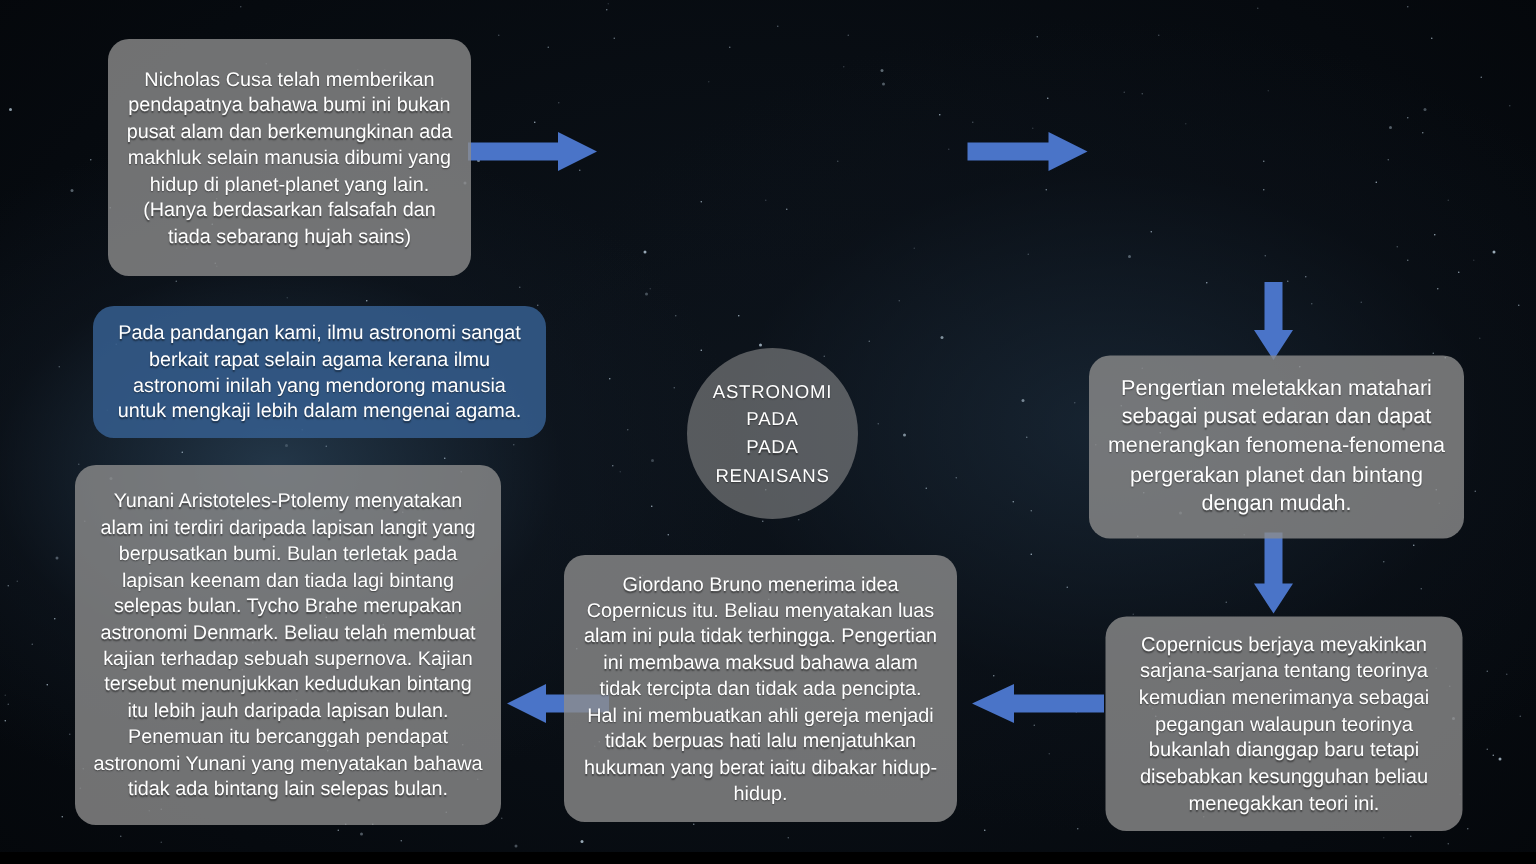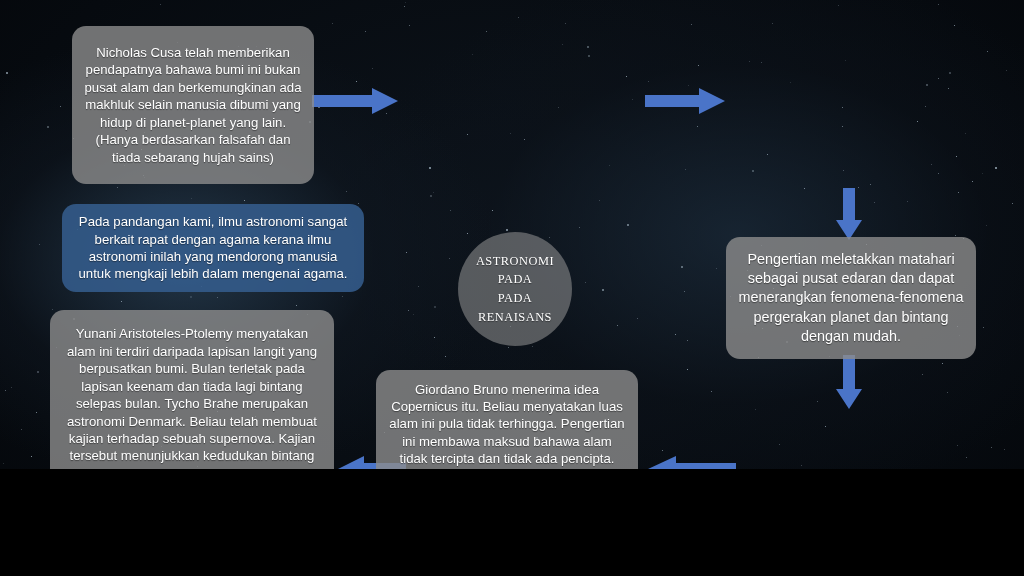--- a/index.html
+++ b/index.html
@@ -9,21 +9,21 @@
   }
   body {
     width: 1024px;
     height: 576px;
     overflow: hidden;
     font-family: "Liberation Sans", sans-serif;
   }
   #stage {
     position: relative;
     width: 1024px;
-    height: 469px;
+    height: 568px;
     background:
       radial-gradient(ellipse 420px 300px at 18% 55%, rgba(40,62,82,0.85) 0%, rgba(16,24,34,0.5) 45%, rgba(5,8,12,0) 75%),
       radial-gradient(ellipse 500px 340px at 72% 50%, rgba(28,44,60,0.7) 0%, rgba(12,18,26,0.45) 50%, rgba(4,6,10,0) 80%),
       radial-gradient(ellipse 900px 600px at 50% 50%, #0d141c 0%, #060a0f 60%, #020305 100%);
     overflow: hidden;
   }
   
   #stars {
     position: absolute;
     inset: 0;
@@ -52,21 +52,20 @@
     background: rgba(140,140,140,0.80);
   }
   .node-blue {
     background: rgba(52,92,140,0.88);
   }
   .node-center {
     border-radius: 50%;
     background: rgba(150,150,150,0.55);
     letter-spacing: .5px;
     line-height: 1.5;
-    font-family: Liberation Serif, serif;
   }
   .node p { margin: 0; }
 
   
   .arrow {
     position: absolute;
     pointer-events: none;
   }
   .arrow svg { display: block; overflow: visible; }
 </style>
@@ -377,31 +376,34 @@
   <div class="node node-gray" style="left:72px; top:26px; width:242px; height:158px; font-size:13.2px;">
     <p>Nicholas Cusa telah memberikan pendapatnya bahawa bumi ini bukan pusat alam dan berkemungkinan ada makhluk selain manusia dibumi yang hidup di planet-planet yang lain.(Hanya berdasarkan falsafah dan tiada sebarang hujah sains)</p>
   </div>
 
 
 
   <div class="node node-gray" style="left:726px; top:237px; width:250px; height:122px; font-size:14.4px;">
     <p>Pengertian meletakkan matahari sebagai pusat edaran dan dapat menerangkan fenomena-fenomena pergerakan planet dan bintang dengan mudah.</p>
   </div>
 
+  <div class="node node-gray" style="left:737px; top:411px; width:238px; height:143px; font-size:13.4px;">
+    <p>Copernicus berjaya meyakinkan sarjana-sarjana tentang teorinya kemudian menerimanya sebagai pegangan walaupun teorinya bukanlah dianggap baru tetapi disebabkan kesungguhan beliau menegakkan teori ini.</p>
+  </div>
 
   <div class="node node-gray" style="left:376px; top:370px; width:262px; height:178px; font-size:13.2px;">
     <p>Giordano Bruno menerima idea Copernicus itu. Beliau menyatakan luas alam ini pula tidak terhingga. Pengertian ini membawa maksud bahawa alam tidak tercipta dan tidak ada pencipta. Hal ini membuatkan ahli gereja menjadi tidak berpuas hati lalu menjatuhkan hukuman yang berat iaitu dibakar hidup-hidup.</p>
   </div>
 
   <div class="node node-gray" style="left:50px; top:310px; width:284px; height:240px; font-size:13.2px;">
     <p>Yunani Aristoteles-Ptolemy menyatakan alam ini terdiri daripada lapisan langit yang berpusatkan bumi. Bulan terletak pada lapisan keenam dan tiada lagi bintang selepas bulan. Tycho Brahe merupakan astronomi Denmark. Beliau telah membuat kajian terhadap sebuah supernova. Kajian tersebut menunjukkan kedudukan bintang itu lebih jauh daripada lapisan bulan. Penemuan itu bercanggah pendapat astronomi Yunani yang menyatakan bahawa tidak ada bintang lain selepas bulan.</p>
   </div>
 
   <div class="node node-blue" style="left:62px; top:204px; width:302px; height:88px; font-size:13.2px;">
-    <p>Pada pandangan kami, ilmu astronomi sangat berkait rapat dengan agama kerana ilmu astronomi inilah yang mendorong manusia untuk mengkaji lebih dalam mengenai agama.</p>
+    <p>Pada pandangan kami, ilmu astronomi sangat berkait rapat selain agama kerana ilmu astronomi inilah yang mendorong manusia untuk mengkaji lebih dalam mengenai agama.</p>
   </div>
 
   <div class="node node-center" style="left:458px; top:232px; width:114px; height:114px; font-size:12.4px;">
     <p>
       <span>ASTRONOMI</span><br>
       <span>PADA</span><br>
       <span>PADA</span><br>
       <span>RENAISANS</span>
     </p>
   </div>

